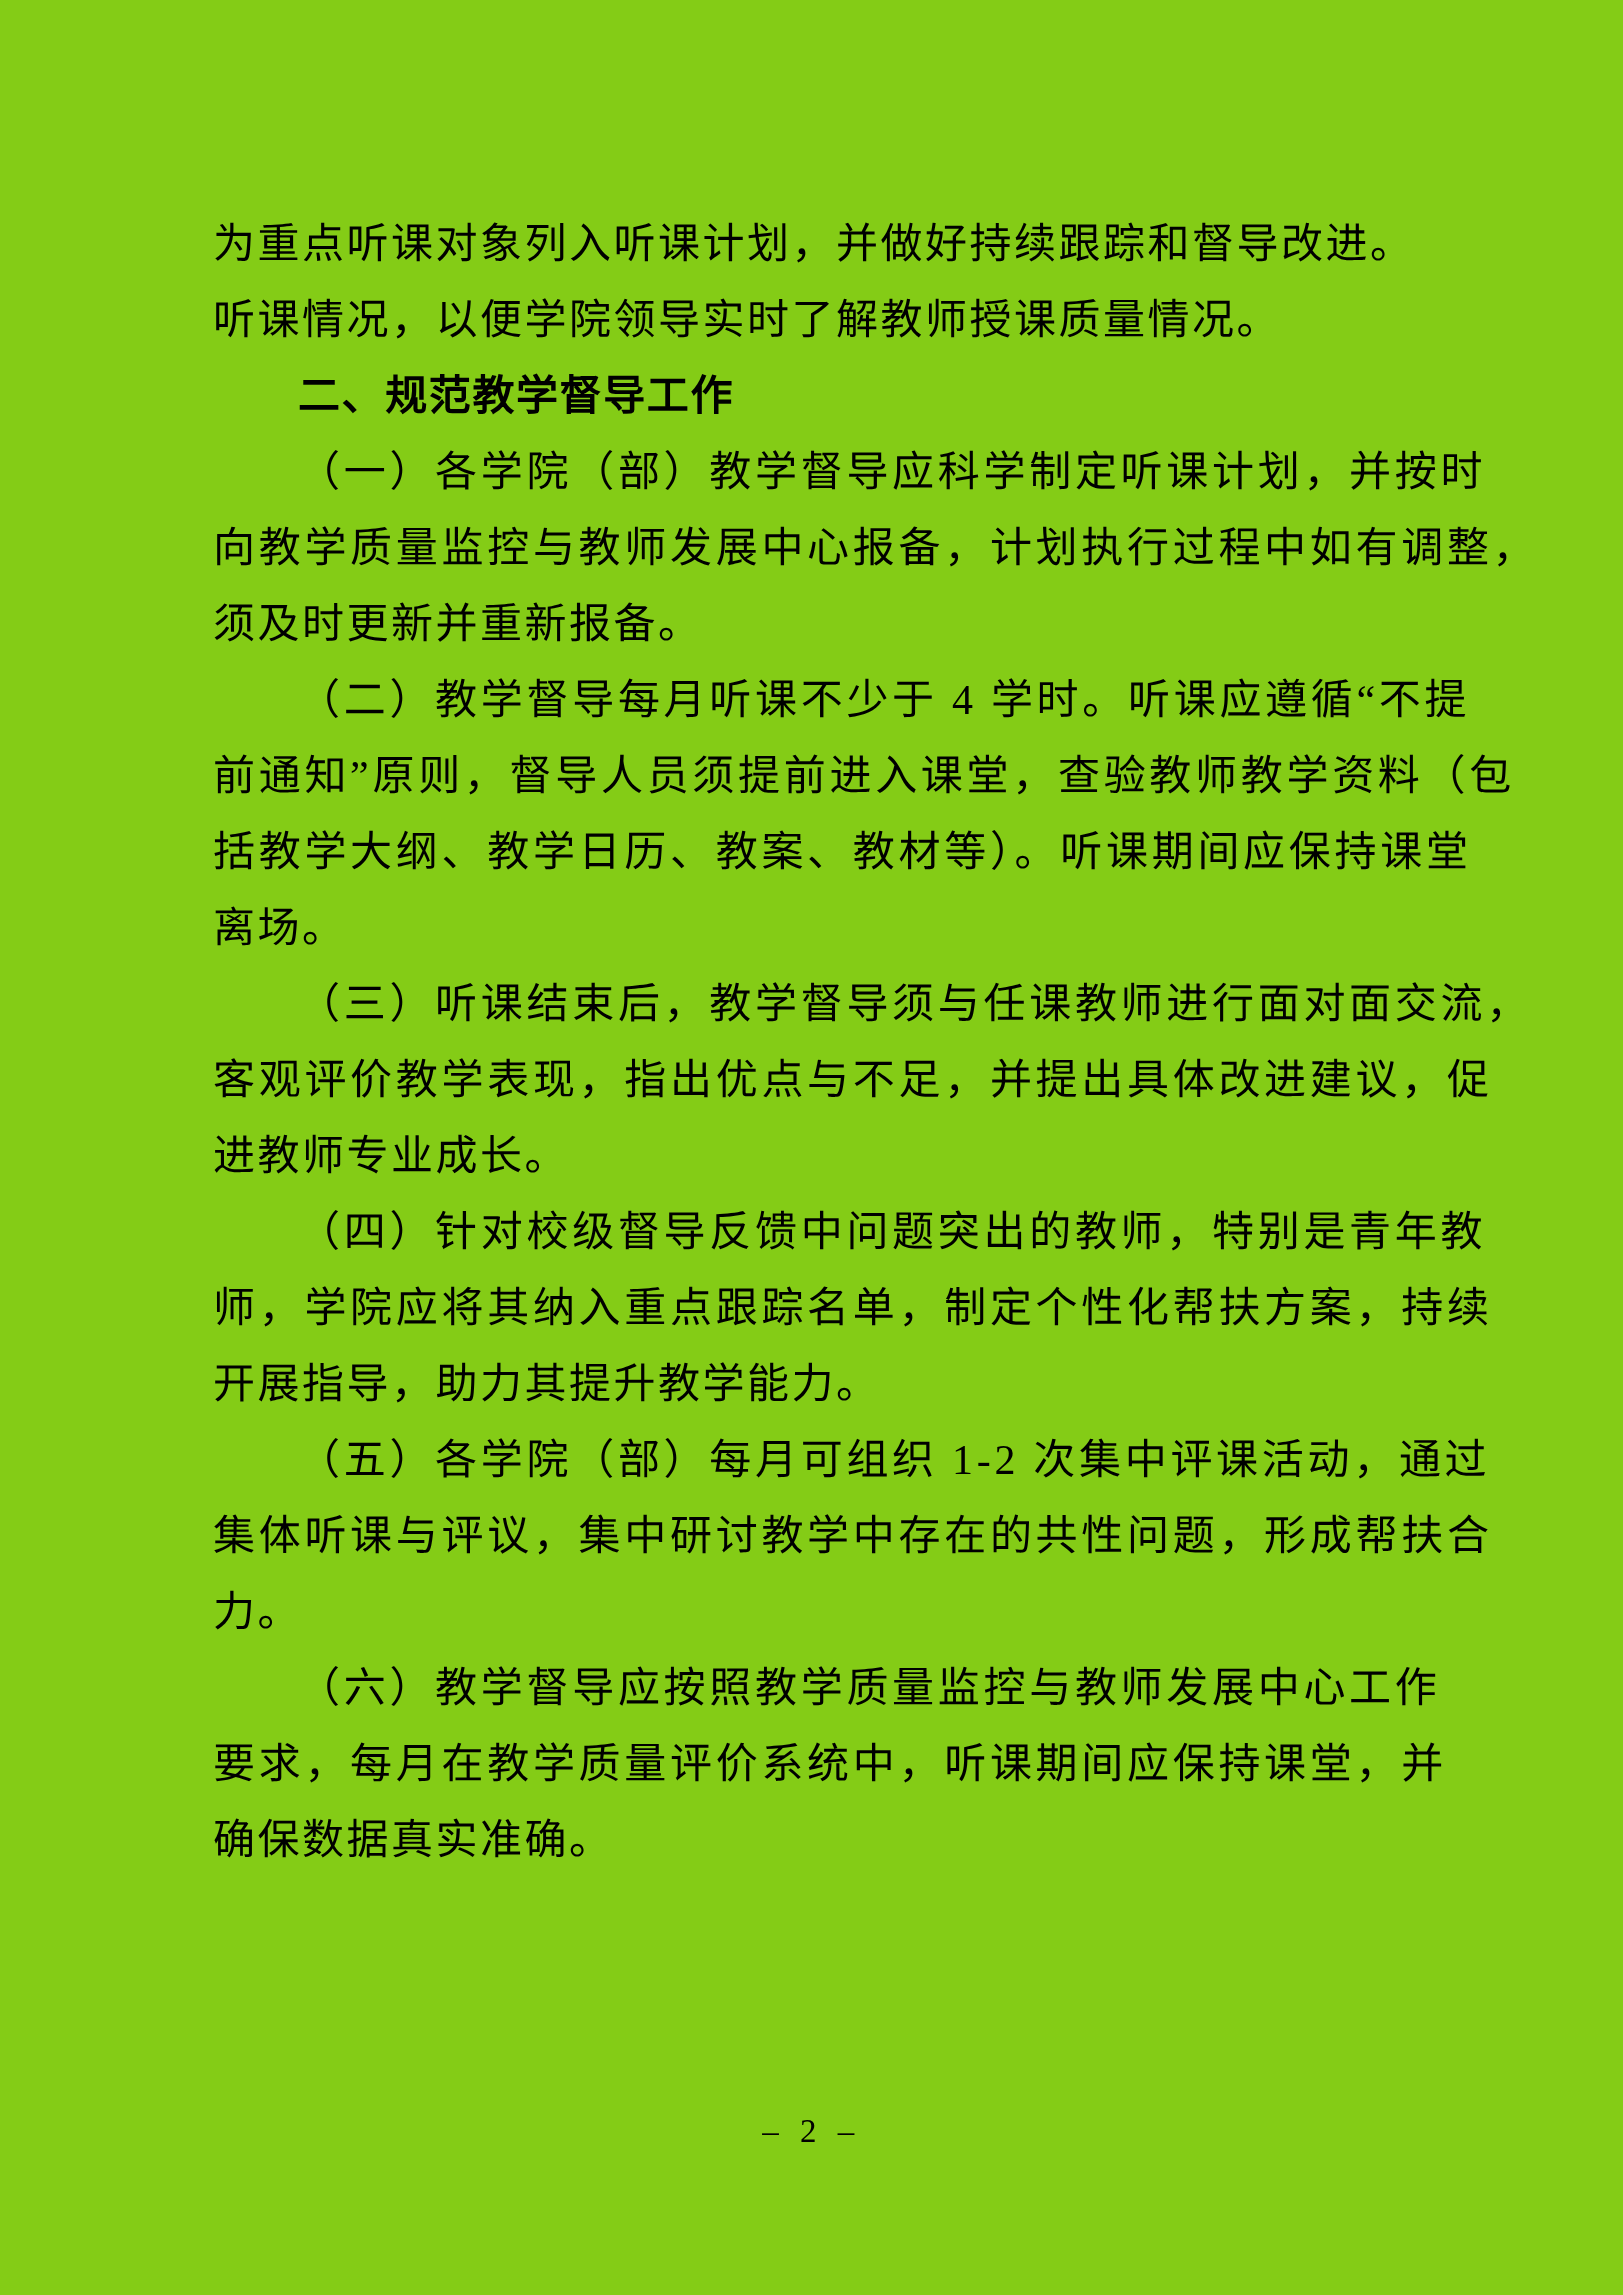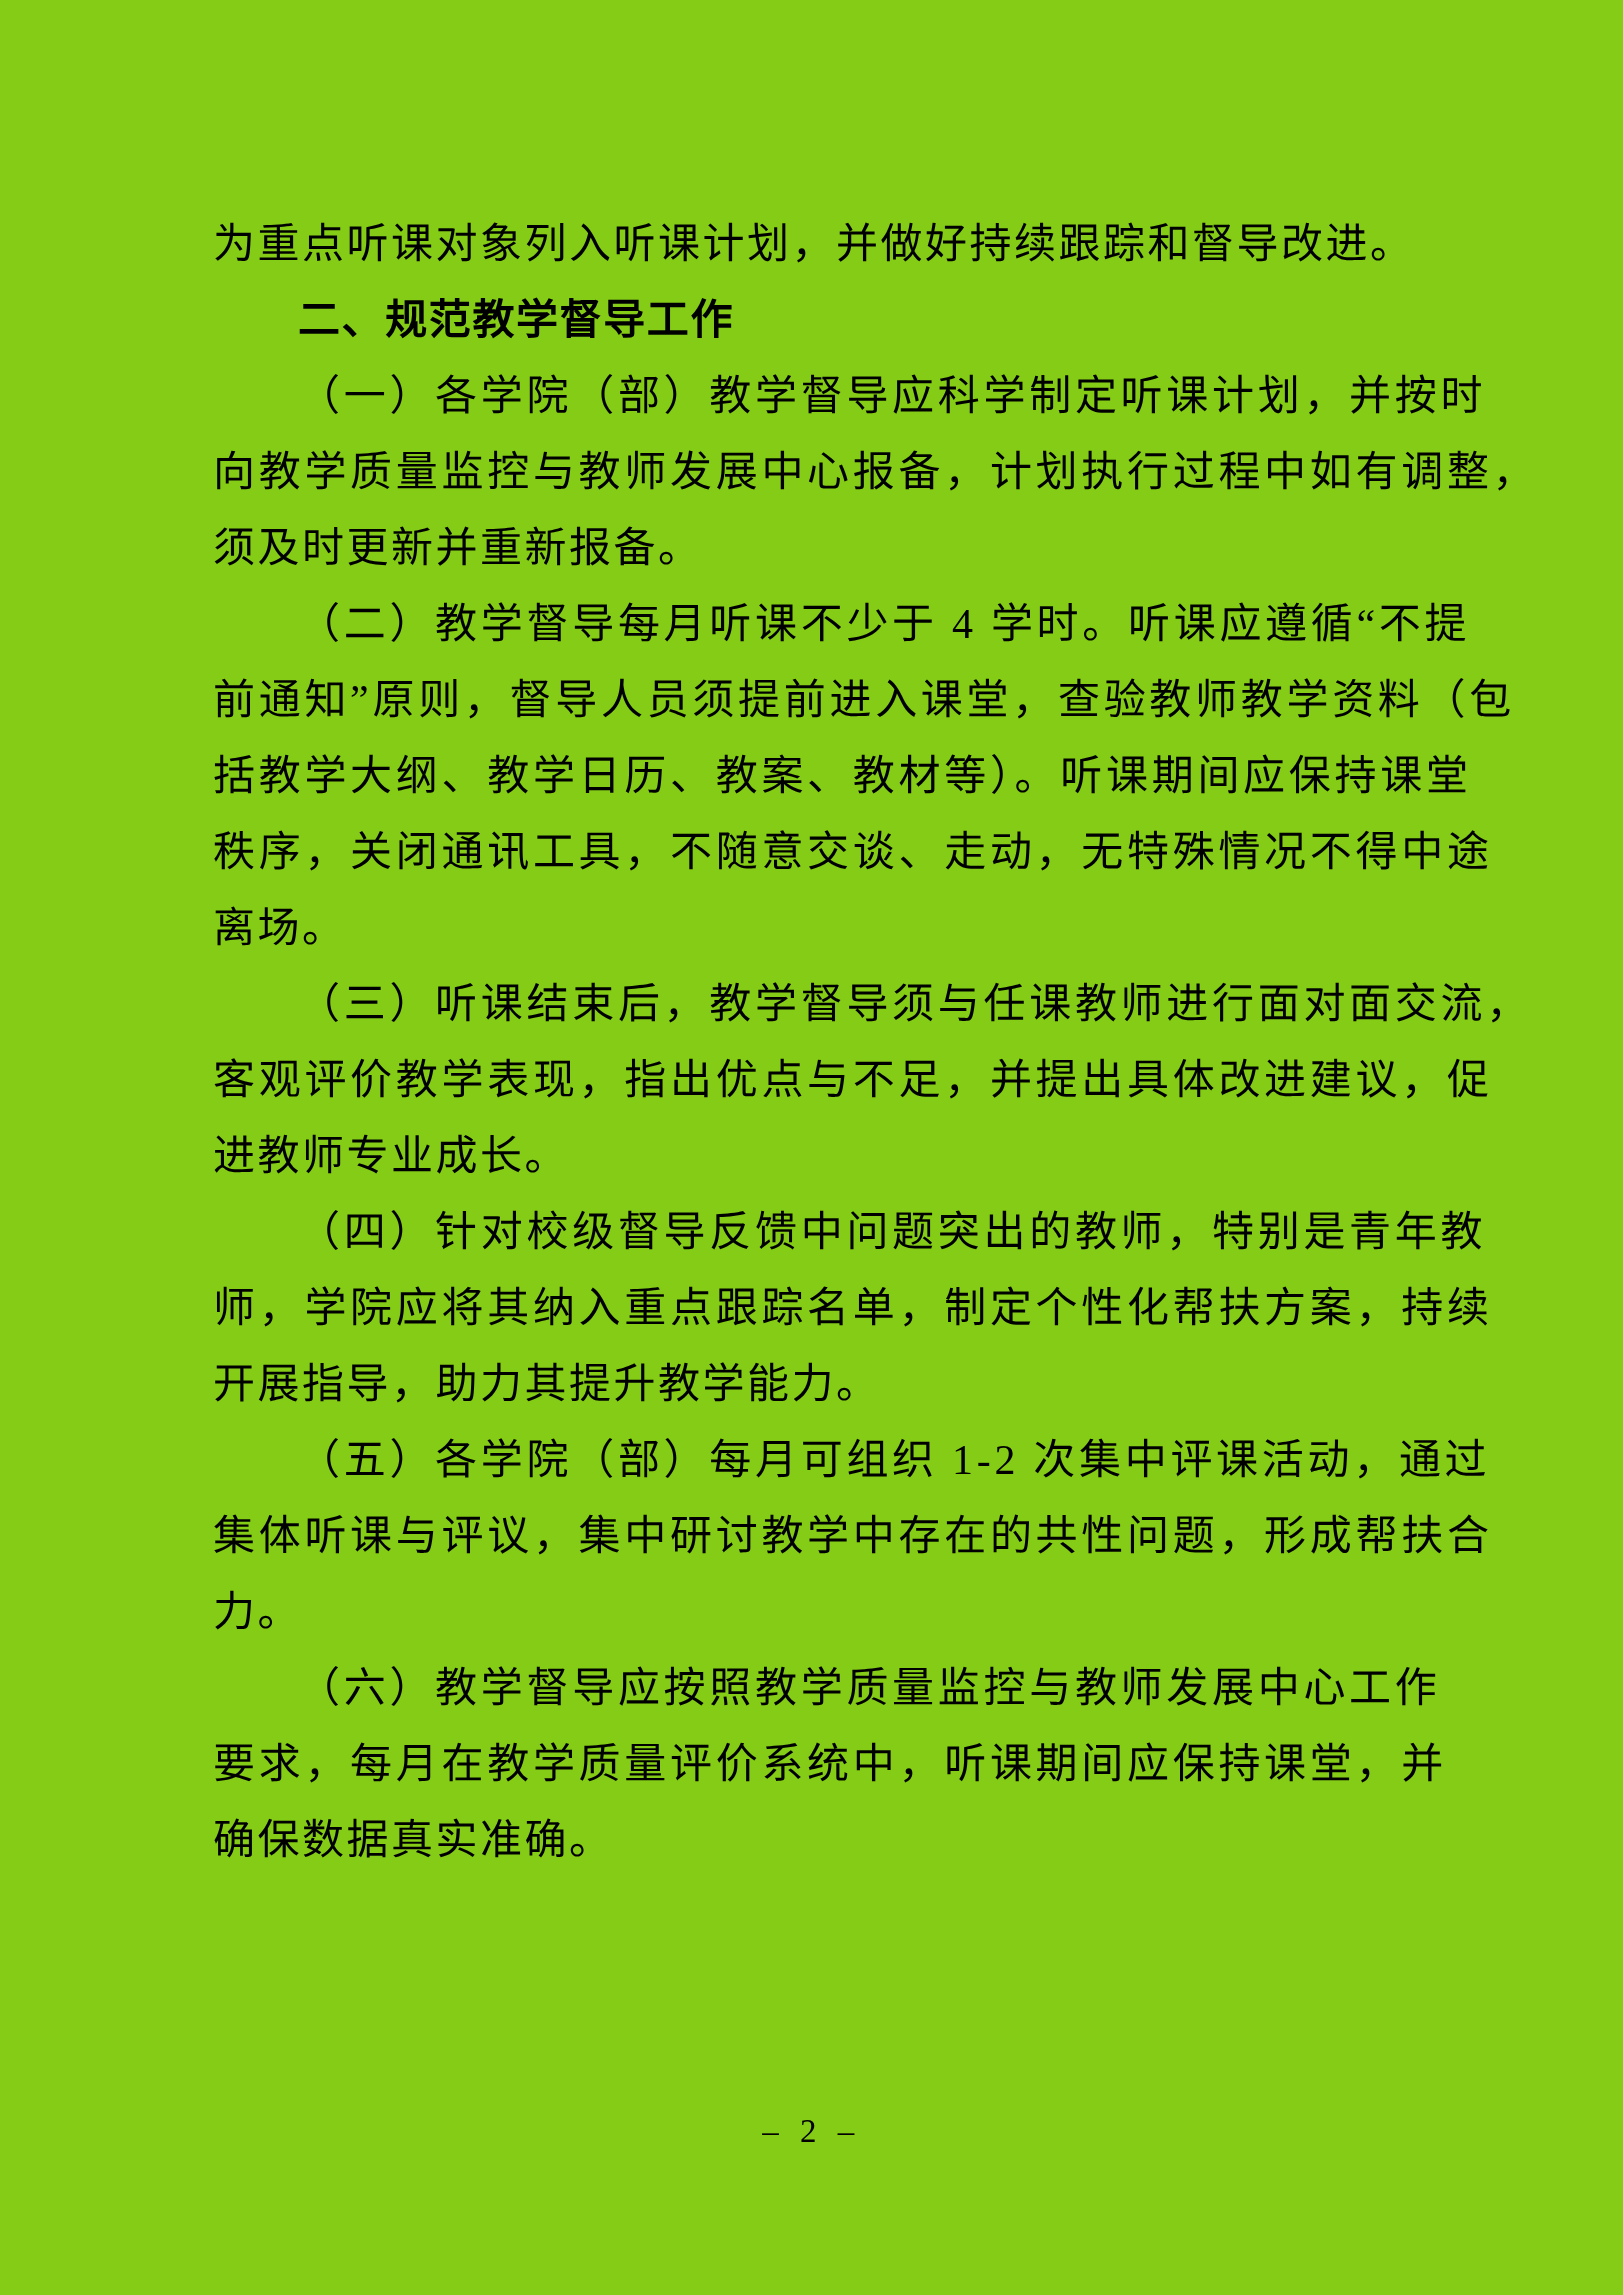--- a/index.html
+++ b/index.html
@@ -51,28 +51,28 @@
     letter-spacing: 6.5px;
     font-family: "Liberation Serif", serif;
   }
 </style>
 </head>
 <body>
 
 <div class="page">
   <main class="doc-body">
       <div class="line"><span class="line-text">为重点听课对象列入听课计划，并做好持续跟踪和督导改进。</span></div>
+      <div class="line"><span class="line-text">听课情况，以便学院领导实时了解教师授课质量情况。</span></div>
       <div class="line indent heading"><span class="line-text">二、规范教学督导工作</span></div>
       <div class="line full indent"><span class="line-text">（一）各学院（部）教学督导应科学制定听课计划，并按时</span></div>
       <div class="line full"><span class="line-text">向教学质量监控与教师发展中心报备，计划执行过程中如有调整，</span></div>
       <div class="line"><span class="line-text">须及时更新并重新报备。</span></div>
       <div class="line full indent"><span class="line-text">（二）教学督导每月听课不少于 4 学时。听课应遵循“不提</span></div>
       <div class="line full"><span class="line-text">前通知”原则，督导人员须提前进入课堂，查验教师教学资料（包</span></div>
       <div class="line full"><span class="line-text">括教学大纲、教学日历、教案、教材等）。听课期间应保持课堂</span></div>
-      <div class="line full"><span class="line-text">秩序，关闭通讯工具，不随意交谈、走动，无特殊情况不得中途</span></div>
       <div class="line"><span class="line-text">离场。</span></div>
       <div class="line full indent"><span class="line-text">（三）听课结束后，教学督导须与任课教师进行面对面交流，</span></div>
       <div class="line full"><span class="line-text">客观评价教学表现，指出优点与不足，并提出具体改进建议，促</span></div>
       <div class="line"><span class="line-text">进教师专业成长。</span></div>
       <div class="line full indent"><span class="line-text">（四）针对校级督导反馈中问题突出的教师，特别是青年教</span></div>
       <div class="line full"><span class="line-text">师，学院应将其纳入重点跟踪名单，制定个性化帮扶方案，持续</span></div>
       <div class="line"><span class="line-text">开展指导，助力其提升教学能力。</span></div>
       <div class="line full indent"><span class="line-text">（五）各学院（部）每月可组织 1-2 次集中评课活动，通过</span></div>
       <div class="line full"><span class="line-text">集体听课与评议，集中研讨教学中存在的共性问题，形成帮扶合</span></div>
       <div class="line"><span class="line-text">力。</span></div>

